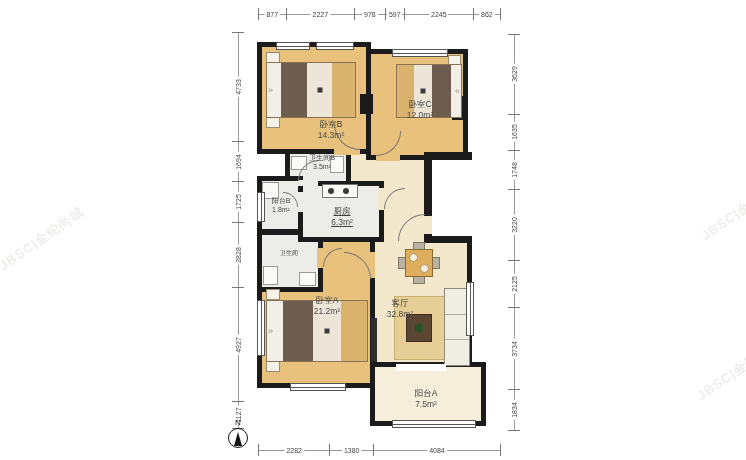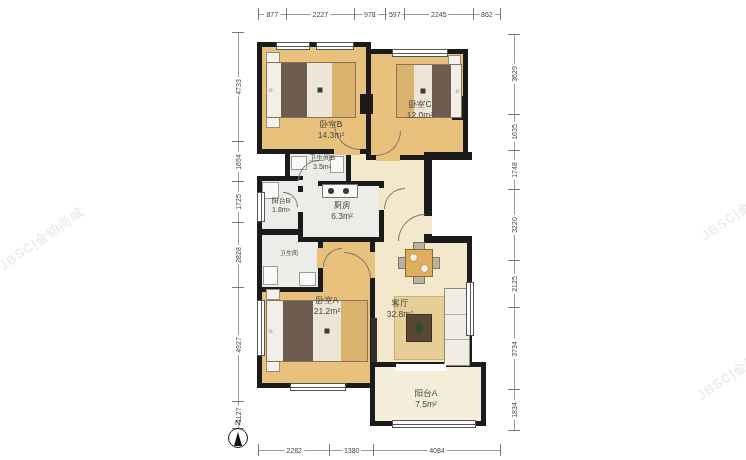--- a/index.html
+++ b/index.html
@@ -194,21 +194,21 @@
     <span class="ar">12.0m²</span>
   </div>
   <div class="room-label sm" style="left:322px;top:162px;">
     <span class="nm">卫生间B</span>
     <span class="ar">3.5m²</span>
   </div>
   <div class="room-label sm" style="left:281px;top:205px;">
     <span class="nm">阳台B</span>
     <span class="ar">1.8m²</span>
   </div>
-  <div class="room-label" style="left:342px;top:211px;">
+  <div class="room-label" style="left:342px;top:217px;text-decoration:underline;">
     <span class="nm">厨房</span>
     <span class="ar">6.3m²</span>
   </div>
   <div class="room-label xs" style="left:289px;top:254px;">
     <span class="nm">卫生间</span>
   </div>
   <div class="room-label" style="left:327px;top:306px;">
     <span class="nm">卧室A</span>
     <span class="ar">21.2m²</span>
   </div>

